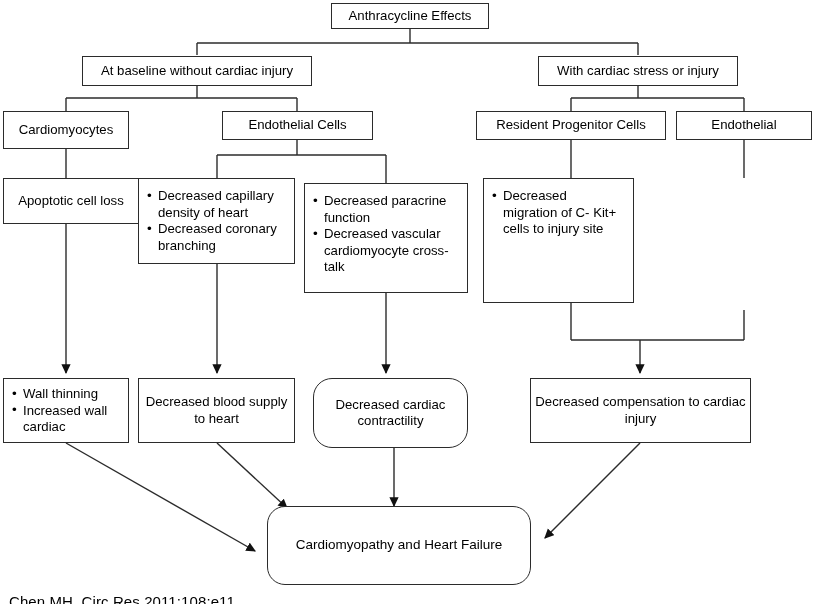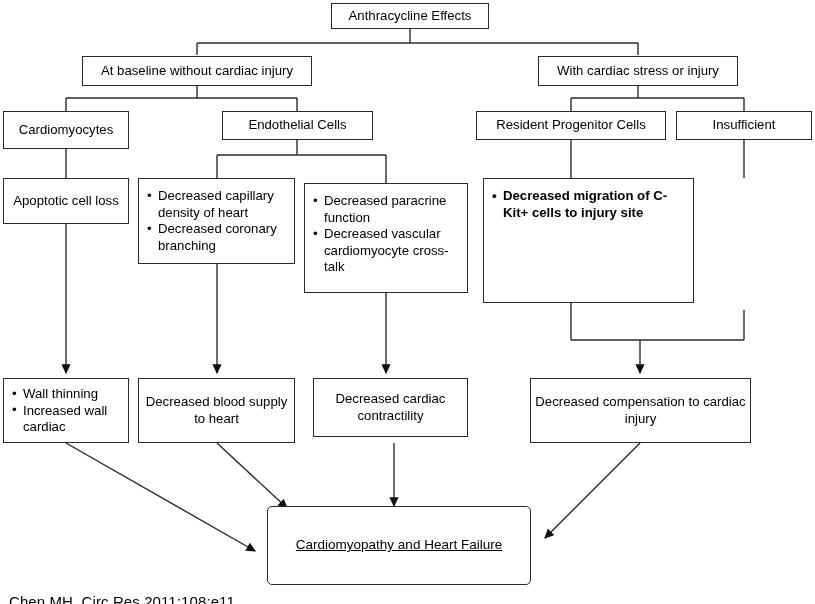--- a/index.html
+++ b/index.html
@@ -37,22 +37,21 @@
     display: flex;
     align-items: center;
     justify-content: flex-start;
     text-align: center;
   }
   .node.center .txt {
     width: 100%;
     padding: 0 4px;
   }
   .node.rounded {
-    border-radius: 5px;
-    text-decoration: underline;
+    border-radius: 18px;
   }
   .node.bullets {
     padding: 9px 12px 6px 8px;
   }
   ul.blist {
     list-style: none;
     margin: 0;
     padding: 0;
   }
   ul.blist li {
@@ -148,60 +147,60 @@
   <div class="node center" style="left:3px; top:111px; width:126px; height:38px;">
     <span class="txt">Cardiomyocytes</span>
   </div>
   <div class="node center" style="left:222px; top:111px; width:151px; height:29px;">
     <span class="txt">Endothelial Cells</span>
   </div>
   <div class="node center" style="left:476px; top:111px; width:190px; height:29px;">
     <span class="txt">Resident Progenitor Cells</span>
   </div>
   <div class="node center" style="left:676px; top:111px; width:136px; height:29px;">
-    <span class="txt">Insufficient</span>
-  </div>
-
-  <div class="node center" style="left:3px; top:178px; width:126px; height:46px;">
+    <span class="txt">Endothelial</span>
+  </div>
+
+  <div class="node center" style="left:3px; top:178px; width:136px; height:46px;">
     <span class="txt">Apoptotic cell loss</span>
   </div>
 
   <div class="node bullets" style="left:138px; top:178px; width:157px; height:86px;">
     <ul class="blist">
       <li>Decreased capillary density of heart</li>
       <li>Decreased coronary branching</li>
     </ul>
   </div>
 
   <div class="node bullets" style="left:304px; top:183px; width:164px; height:110px;">
     <ul class="blist">
       <li>Decreased paracrine function</li>
       <li>Decreased vascular cardiomyocyte cross-talk</li>
     </ul>
   </div>
 
-  <div class="node bullets" style="left:483px; top:178px; width:211px; height:125px;font-weight:bold;">
+  <div class="node bullets" style="left:483px; top:178px; width:151px; height:125px;">
     <ul class="blist">
       <li>Decreased migration of C- Kit+ cells to injury site</li>
     </ul>
   </div>
 
 
   <div class="node bullets" style="left:3px; top:378px; width:126px; height:65px; padding-top:7px;">
     <ul class="blist">
       <li>Wall thinning</li>
       <li>Increased wall cardiac</li>
     </ul>
   </div>
 
   <div class="node center" style="left:138px; top:378px; width:157px; height:65px;">
     <span class="txt">Decreased blood supply to heart</span>
   </div>
 
-  <div class="node center" style="left:313px; top:378px; width:155px; height:59px;">
+  <div class="node center" style="left:313px; top:378px; width:155px; height:70px;border-radius:19px;">
     <span class="txt">Decreased cardiac contractility</span>
   </div>
 
   <div class="node center" style="left:530px; top:378px; width:221px; height:65px;">
     <span class="txt">Decreased compensation to cardiac injury</span>
   </div>
 
   <div class="node center rounded" style="left:267px; top:506px; width:264px; height:79px; font-size:13.5px;">
     <span class="txt">Cardiomyopathy and Heart Failure</span>
   </div>

